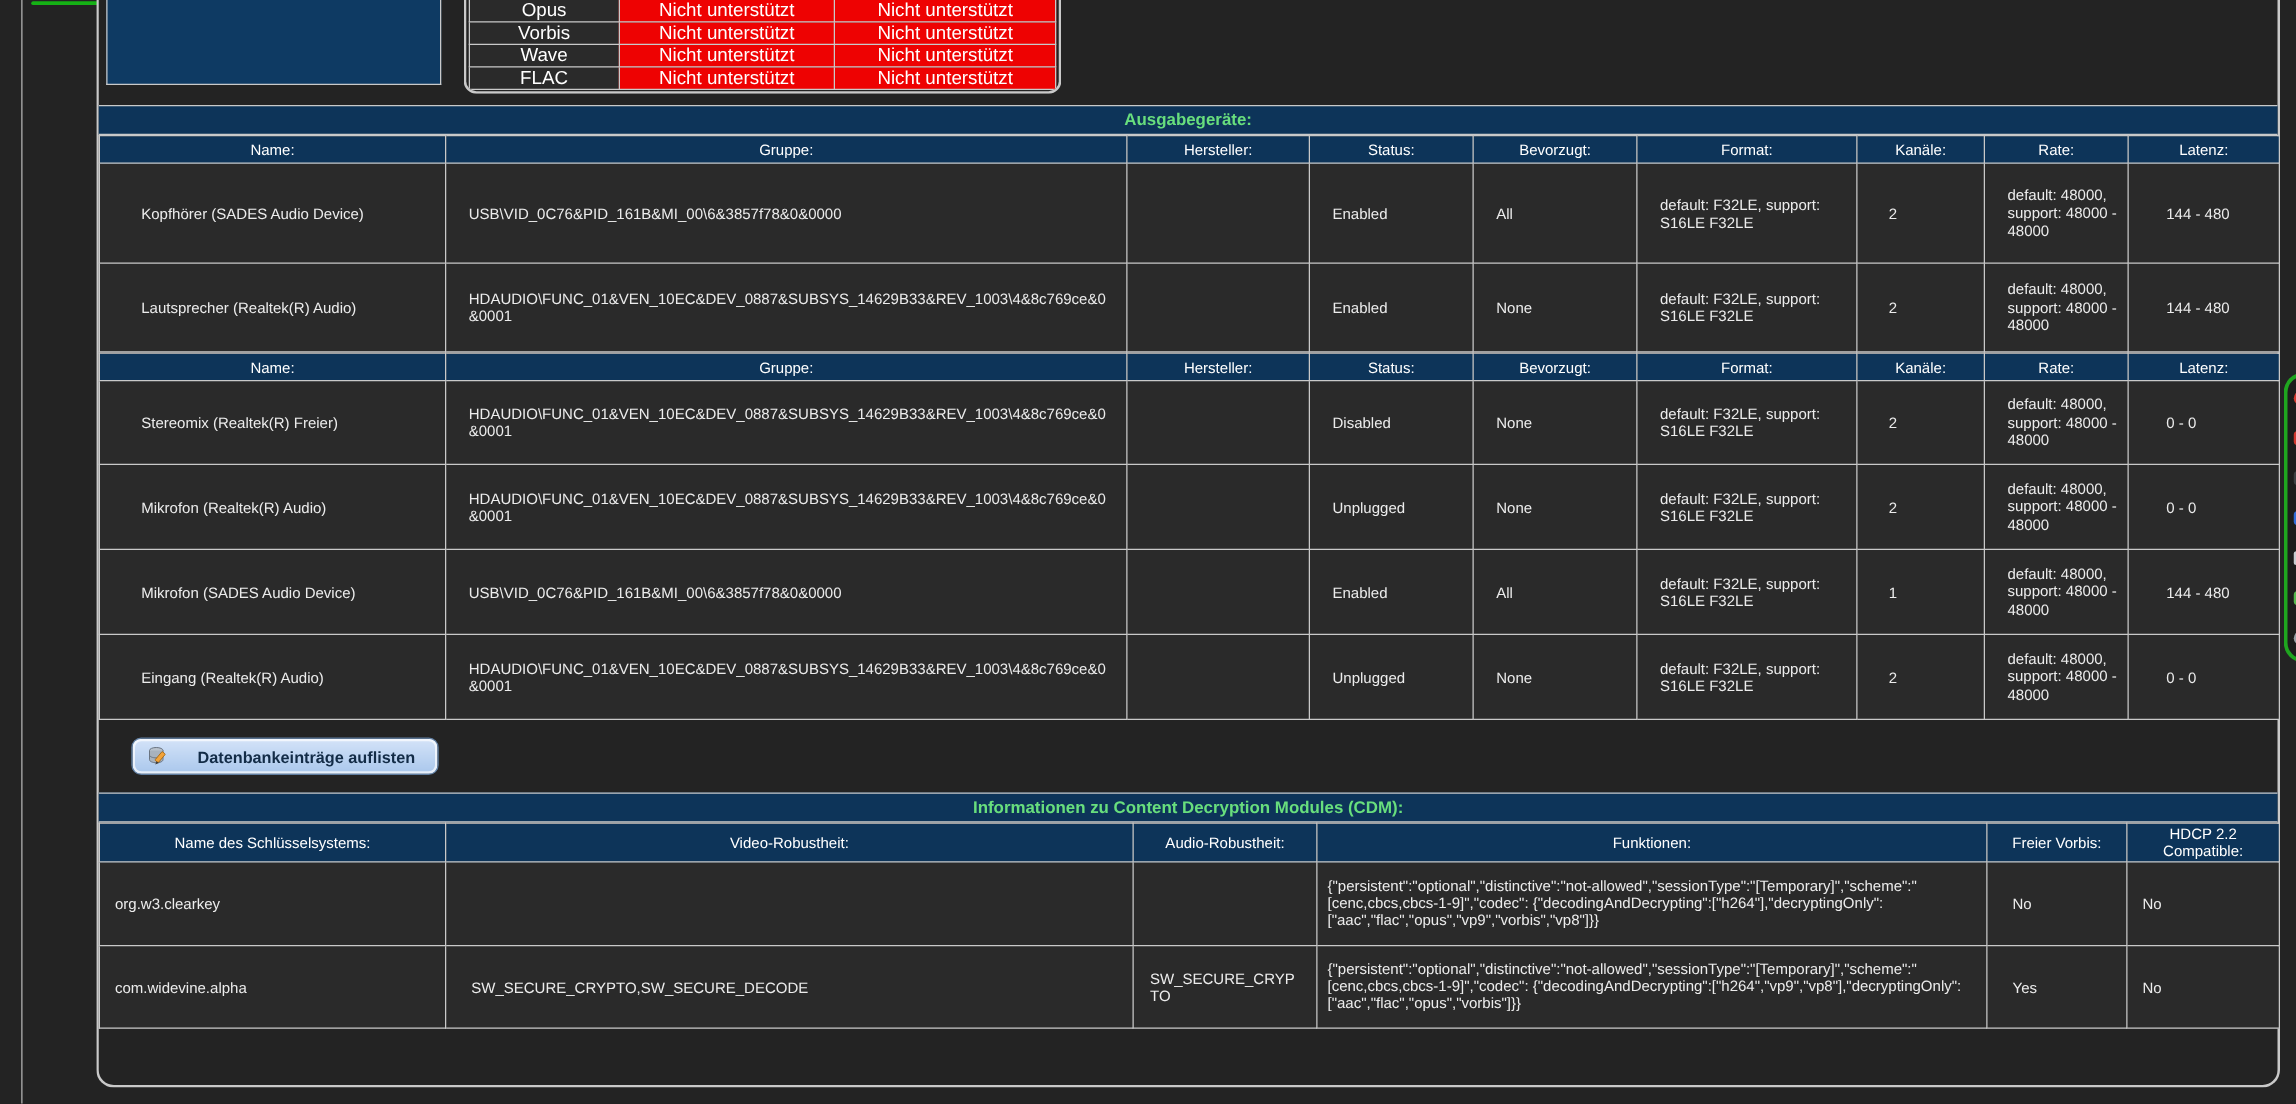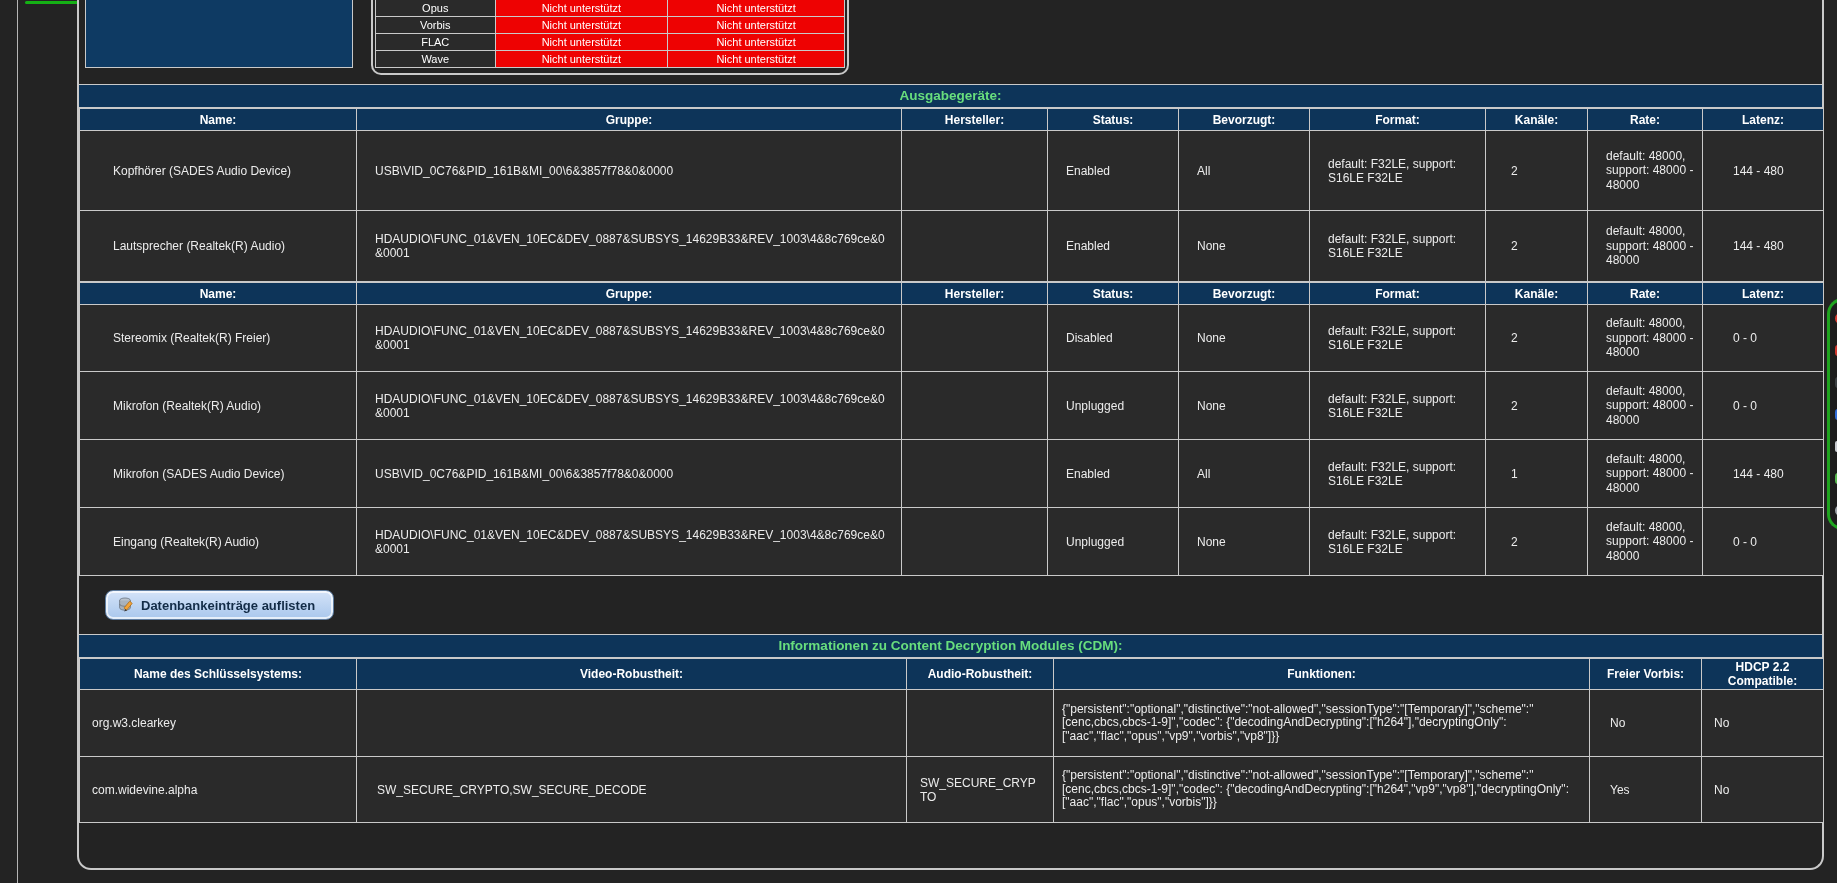--- a/index.html
+++ b/index.html
@@ -20,43 +20,43 @@
   .main-container{position:absolute;left:77px;top:-22px;width:1747px;height:892px;
     border:2px solid var(--border);border-top:none;border-radius:0 0 14px 14px;background:var(--bg)}
   .top-area{position:relative;height:106px}
   .blue-box{position:absolute;left:6px;top:0;width:268px;height:90px;background:var(--navy2);
     border:1px solid var(--border);border-top:none}
   .codec-panel{position:absolute;left:292px;top:0;width:478px;height:97px;
     border:2px solid var(--border);border-top:none;border-radius:0 0 10px 10px;background:var(--bg);overflow:hidden}
   table{border-collapse:collapse;width:100%;table-layout:fixed}
   td,th{border:1px solid var(--border)}
   .codec-table{margin:21px 2px 0 2px;width:calc(100% - 4px)}
-  .codec-table td{height:17px;font-size:11px;text-align:center;background:var(--cell);
+  .codec-table td{height:17px;font-size:15px;text-align:center;background:var(--cell);
     color:#fff;padding:0;vertical-align:middle}
   .codec-table td:nth-child(n+2){background:var(--red);color:#fff}
 
   .section-bar{height:24px;line-height:22px;text-align:center;background:var(--navy);
     color:var(--green);font-weight:bold;font-size:13.5px;
     border-top:1px solid var(--border);border-bottom:1px solid var(--border)}
-  th{background:var(--navy);color:#fff;font-size:12px;font-weight:bold;height:22px;
+  th{background:var(--navy);color:#fff;font-size:12px;font-weight:normal;height:22px;
     text-align:center;vertical-align:middle;line-height:14px;padding:1px 2px}
   td{background:var(--cell);color:var(--txt);font-size:12px;vertical-align:middle;
     padding:4px 10px 4px 18px;word-wrap:break-word}
 
   .dev-table td:nth-child(1){padding-left:33px}
   .dev-table td:nth-child(7){padding-left:25px}
   .dev-table td:nth-child(8){padding-left:18px;padding-right:8px;line-height:14.5px}
   .dev-table td:nth-child(9){padding-left:30px}
   .out-table tbody tr:nth-child(1){height:80px}
   .out-table tbody tr:nth-child(2){height:71px}
   .in-table tbody tr{height:68px}
   .in-table tbody tr:nth-child(1){height:67px}
 
   .button-row{height:58px;display:flex;align-items:center;padding-left:26px}
-  .db-button{height:30px;display:inline-flex;align-items:center;gap:6px;padding:0 18px 0 12px;
+  .db-button{height:30px;display:inline-flex;align-items:center;gap:23px;padding:0 18px 0 12px;
     background:linear-gradient(180deg,#d4e3f8,#a9c7ec);border:1px solid #5f7da0;border-radius:8px;
     box-shadow:inset 0 0 0 2px rgba(255,255,255,.7);color:#132c47;font-size:13px;font-weight:bold;
     font-family:"Liberation Sans",sans-serif;cursor:pointer}
 
   .cdm-table th{height:31px}
   .cdm-table td{padding-left:12px}
   .cdm-table td:nth-child(2){padding-left:20px}
   .cdm-table td:nth-child(3){padding-left:13px}
   .cdm-table td:nth-child(4){padding:3px 10px 3px 8px;line-height:13.4px}
   .cdm-table td:nth-child(5){padding-left:20px}
@@ -101,26 +101,26 @@
               <td>Opus</td>
               <td>Nicht unterstützt</td>
               <td>Nicht unterstützt</td>
             </tr>
             <tr>
               <td>Vorbis</td>
               <td>Nicht unterstützt</td>
               <td>Nicht unterstützt</td>
             </tr>
             <tr>
-              <td>FLAC</td>
+              <td>Wave</td>
               <td>Nicht unterstützt</td>
               <td>Nicht unterstützt</td>
             </tr>
             <tr>
-              <td>Wave</td>
+              <td>FLAC</td>
               <td>Nicht unterstützt</td>
               <td>Nicht unterstützt</td>
             </tr>
           </tbody>
       </table>
     </div>
   </div>
 
   <div class="section-bar">Ausgabegeräte:</div>
   <table class="dev-table out-table">

